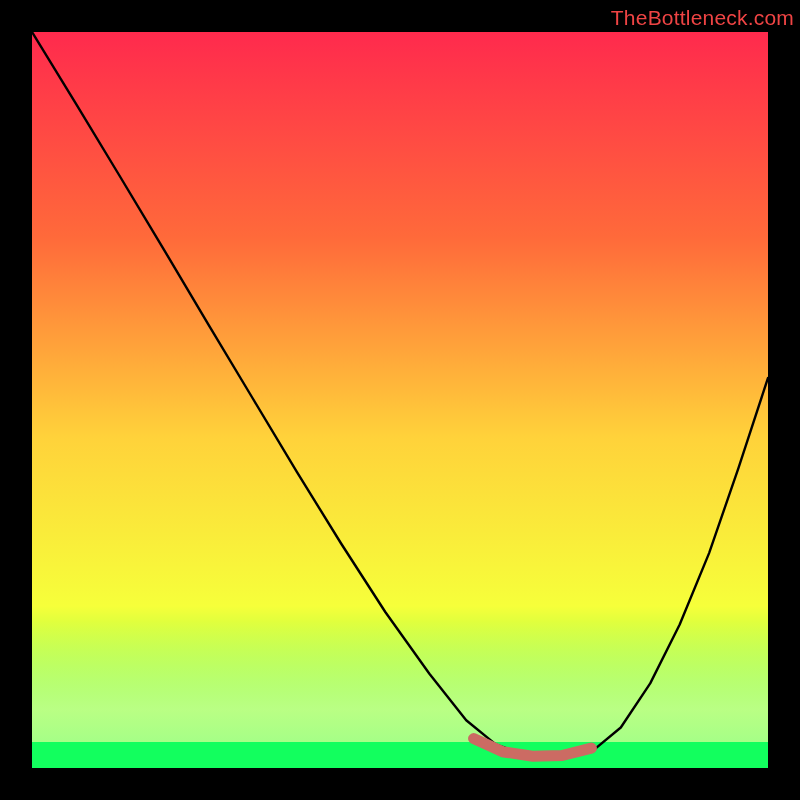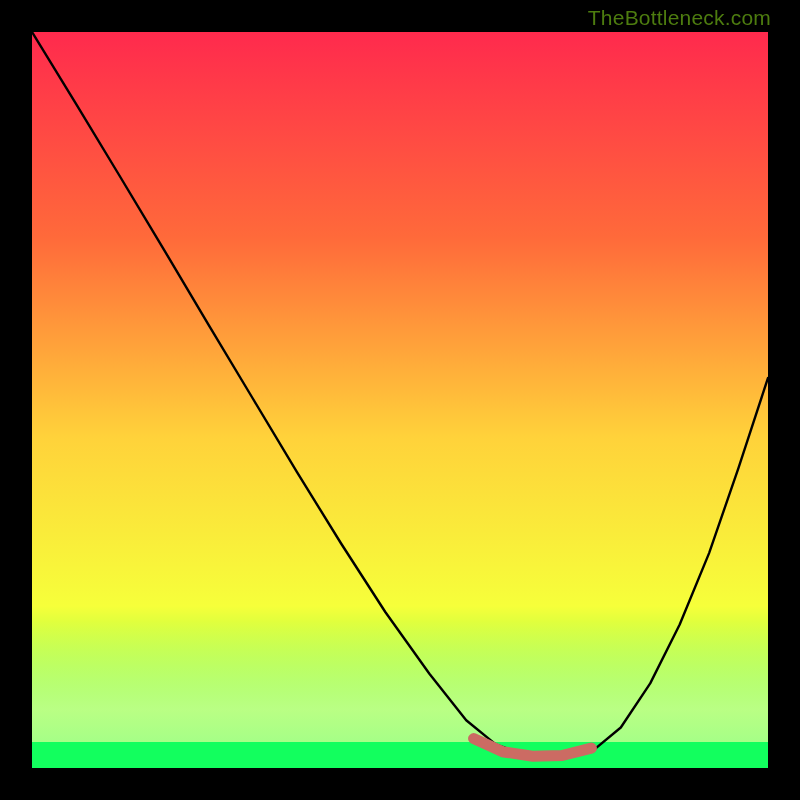--- a/index.html
+++ b/index.html
@@ -1,21 +1,21 @@
 <!DOCTYPE html>
 <html><head>
 <meta charset="utf-8">
 <style>
   html,body{margin:0;padding:0;width:800px;height:800px;background:#000;overflow:hidden;font-family:Arial,Helvetica,sans-serif}
   .frame{position:absolute;left:0;top:0;width:800px;height:800px;background:#000}
   .plot{position:absolute;left:32px;top:32px;width:736px;height:736px;overflow:hidden}
   .grad{position:absolute;inset:0}
   .flatband{position:absolute;left:0;width:100%}
   .curve{position:absolute;inset:0}
-  .attrib{position:absolute;top:6px;right:29px;color:#4d7c0f;font-size:21px;letter-spacing:.2px}
+  .attrib{position:absolute;top:6px;right:6px;color:#ef4444;font-size:21px;letter-spacing:.2px}
 </style>
 </head>
 <body>
 <div class="frame">
 
   <span class="attrib">TheBottleneck.com</span>
 
   <div class="plot">
 
     <div class="grad" id="grad" style="background: linear-gradient(rgb(255, 42, 77) 0%, rgb(255, 106, 58) 28%, rgb(255, 210, 58) 55%, rgb(246, 255, 58) 78%, rgb(26, 255, 90) 100%);"></div>

